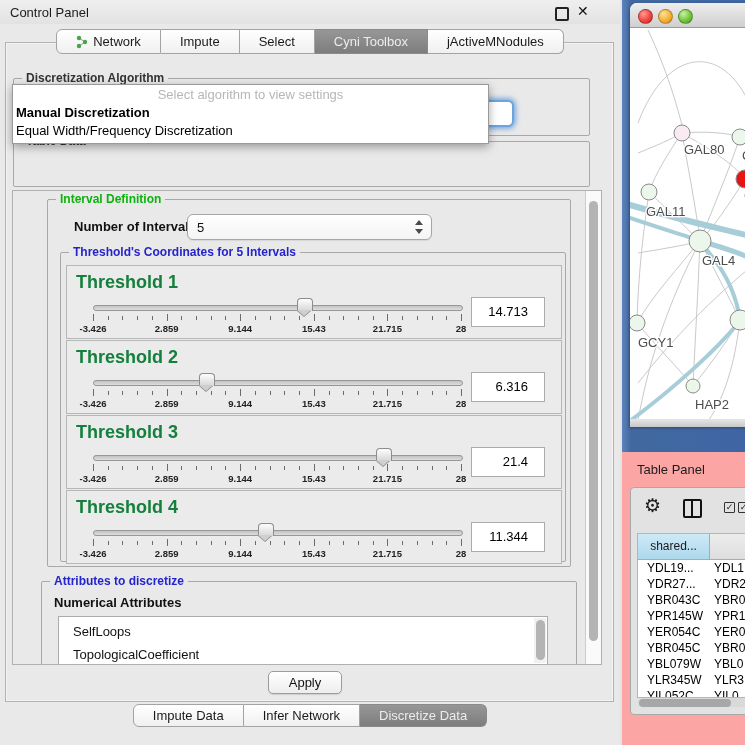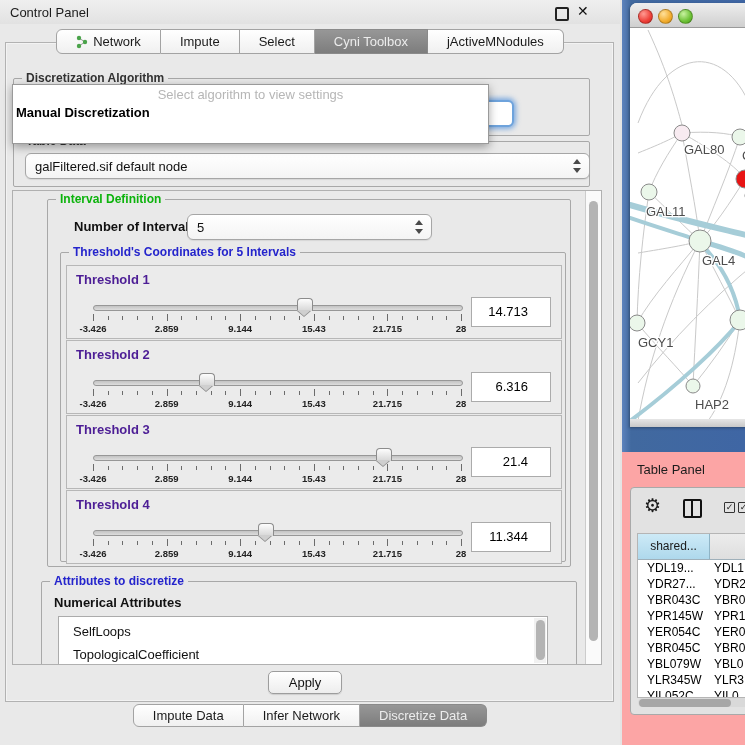--- a/index.html
+++ b/index.html
@@ -50,34 +50,34 @@
   .popup-opt1{position:absolute;left:3px;top:20px;font-size:13px;font-weight:bold;color:#000;}
   .popup-opt2{position:absolute;left:3px;top:38px;font-size:13px;color:#000;}
 
   
   .viewport{left:12px;top:190px;width:588px;height:473px;border:1px solid #b0b0b0;background:#e9e9e9;overflow:hidden;}
   .vscroll{position:absolute;right:0;top:0;width:15px;height:100%;background:#fafafa;border-left:1px solid #cccccc;}
   .vscroll .thumb{position:absolute;left:2.5px;top:10px;width:9px;height:440px;background:#b4b4b4;border-radius:5px;}
 
   
   .threshold-box{position:absolute;left:5px;width:494px;height:72px;border:1px solid #b7b7b7;background:#ebebeb;}
-  .t-label{position:absolute;left:9px;top:6px;font-size:13px;font-weight:bold;color:#4c1d95;}
+  .t-label{position:absolute;left:9px;top:6px;font-size:18px;font-weight:bold;color:#15803d;}
   .t-slider{position:absolute;left:26px;top:32px;width:368px;height:36px;}
   .t-track{position:absolute;left:0;top:7px;width:100%;height:4px;border:1px solid #979797;border-radius:3px;
            background:linear-gradient(#c3c3c3,#dddddd);}
   .t-thumb{position:absolute;top:0;width:14px;height:12px;border:1px solid #8c8c8c;border-bottom:none;
            border-radius:4px 4px 1px 1px;background:linear-gradient(#fdfdfd,#d6d6d6);transform:translateX(-50%);z-index:2;}
   .t-thumb:after{content:"";position:absolute;left:-1px;top:11px;border-left:7px solid transparent;border-right:7px solid transparent;border-top:6px solid #cfcfcf;filter:drop-shadow(0 1px 0 #8c8c8c);}
   .t-ticks{position:absolute;left:0;top:16px;width:100%;height:8px;}
   .t-tick{position:absolute;top:2px;width:1px;height:4px;background:#6b6b6b;}
   .t-tick.major{top:0;height:7px;}
   .t-ticklabels{position:absolute;left:0;top:25px;width:100%;height:11px;}
   .t-ticklabel{position:absolute;transform:translateX(-50%);font-size:9.5px;font-weight:bold;color:#222;white-space:nowrap;}
   .t-value{position:absolute;left:404px;top:31px;width:56px;height:28px;background:#fff;border:1px solid #ababab;
-           font-size:13px;color:#000;text-align:right;line-height:28px;padding-right:22px;box-sizing:content-box;}
+           font-size:13px;color:#000;text-align:right;line-height:28px;padding-right:16px;box-sizing:content-box;}
 
   
   .attr-list{position:absolute;left:16px;top:34px;width:488px;height:47px;background:#ffffff;border:1px solid #ababab;overflow:hidden;}
   .attr-item{font-size:13px;color:#111;padding:8px 0 1px 14px;height:14px;line-height:14px;}
   .list-scroll{position:absolute;right:1px;top:1px;width:12px;height:45px;background:#f1f1f1;}
   .list-scroll .thumb{position:absolute;left:1.5px;top:2px;width:9px;height:40px;background:#b4b4b4;border-radius:5px;}
 
   .apply-btn{left:268px;top:671px;width:72px;height:21px;border:1px solid #9d9d9d;border-radius:5px;
              background:linear-gradient(#ffffff,#ededed);font-size:13px;color:#111;text-align:center;line-height:21px;box-shadow:0 1px 1px rgba(0,0,0,.12);}
 
@@ -156,28 +156,25 @@
     </div>
 
     <div class="abs group" style="left:13px;top:78px;width:575px;height:56px;">
       <span class="group-title">Discretization Algorithm</span>
     </div>
     <div class="abs algo-combo-end"></div>
 
     <div class="abs popup">
       <div class="popup-hint">Select algorithm to view settings</div>
       <div class="popup-opt1">Manual Discretization</div>
+      <div class="popup-opt2">Equal Width/Frequency Discretization</div>
     </div>
 
     <div class="abs group" style="left:13px;top:141px;width:575px;height:44px;">
       <span class="group-title">Table Data</span>
-      <div class="combo" style="position:absolute;left:11px;top:11px;width:554px;height:24px;">
-        <span>galFiltered.sif default node</span>
-        <span class="spin"></span>
-      </div>
     </div>
 
     <div class="abs viewport">
 
       <div class="group" style="position:absolute;left:34px;top:8px;width:522px;height:366px;">
         <span class="group-title green">Interval Definition</span>
 
         <span class="label13 bold" style="position:absolute;left:26px;top:19px;">Number of Intervals</span>
         <div class="combo" style="position:absolute;left:139px;top:14px;width:234px;height:24px;">
           <span>5</span>

